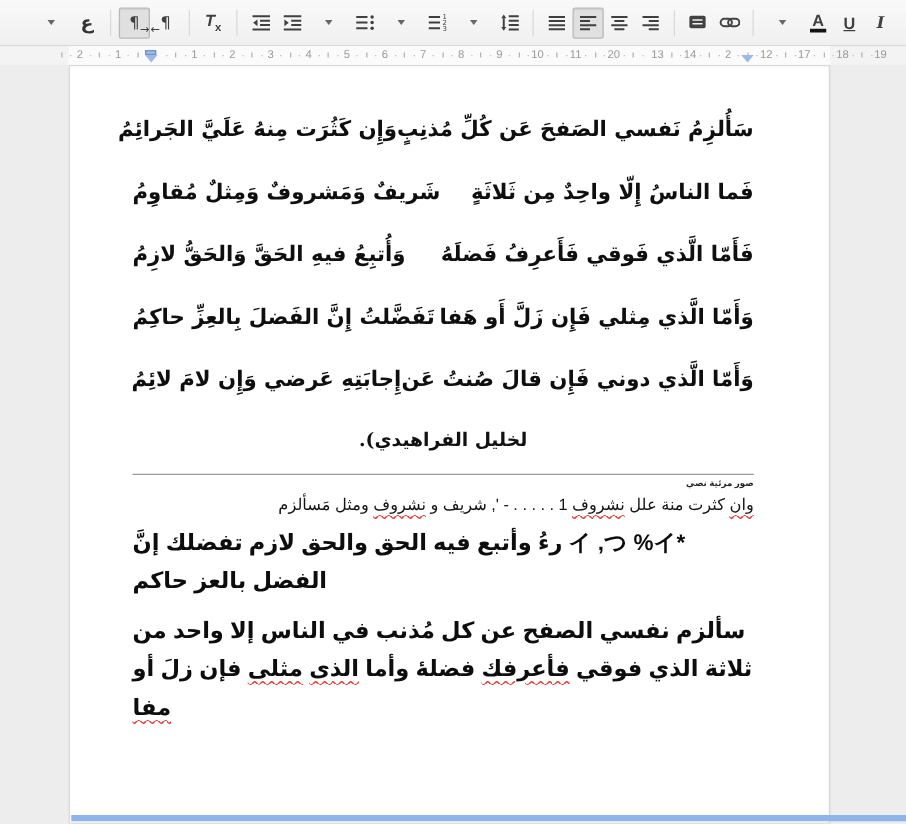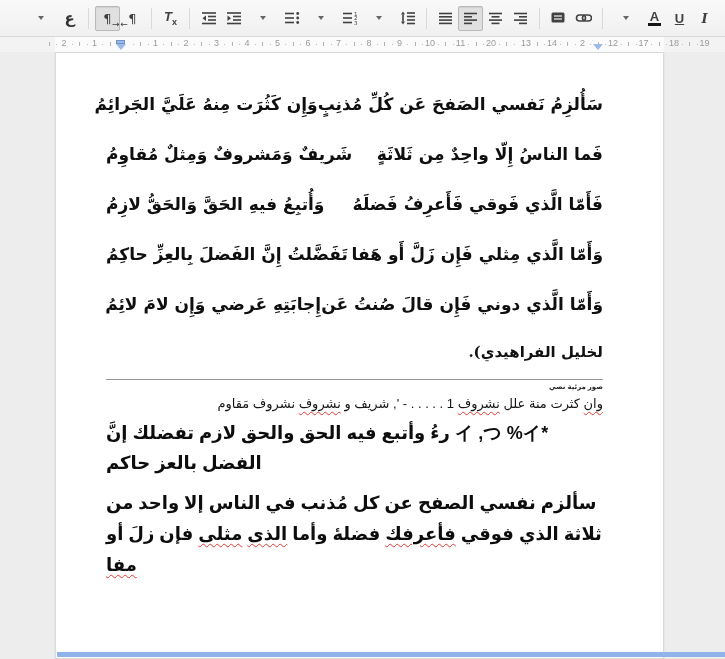--- a/index.html
+++ b/index.html
@@ -44,21 +44,21 @@
 
   
   .page{position:absolute;left:55px;top:52px;width:609px;height:607px;background:#fff;
     border:1px solid #d9d9d9;box-sizing:border-box;box-shadow:0 1px 2px rgba(0,0,0,.08);}
   .content{position:absolute;left:50px;top:26px;width:497px;}
 
   .poem{direction:rtl;}
   .poem-row{display:flex;justify-content:space-between;height:50px;align-items:center;
     font-family:"DejaVu Serif","DejaVu Sans",serif;font-weight:bold;font-size:17px;
     white-space:nowrap;color:#0f0f0f;}
-  .attribution{direction:rtl;text-align:right;margin-top:14px;
+  .attribution{direction:rtl;text-align:center;margin-top:14px;
     font:bold 15px "DejaVu Serif","DejaVu Sans",serif;color:#111;}
   .divider{margin-top:18px;border-top:1px solid #979797;height:0;}
   .caption{direction:rtl;text-align:right;font-size:7px;color:#222;margin-top:3px;
     font-weight:bold;}
   .ocr1{direction:rtl;text-align:right;font-size:13px;color:#141414;margin-top:5px;
     white-space:nowrap;}
   .para2{direction:rtl;text-align:left;font-size:18px;font-weight:bold;line-height:30px;
     color:#0d0d0d;margin-top:7px;}
   .para3{direction:rtl;text-align:left;font-size:18px;font-weight:bold;line-height:31px;
     color:#0d0d0d;margin-top:10px;}
@@ -379,21 +379,21 @@
         <span>وَأَمّا الَّذي دوني فَإِن قالَ صُنتُ عَن</span>
         <span>إِجابَتِهِ عَرضي وَإِن لامَ لائِمُ</span>
       </div>
       <div class="attribution">لخليل الفراهيدي).</div>
     </div>
 
     <div class="divider"></div>
 
     <div class="caption">صور مرئية نصي</div>
 
-    <div class="ocr1"><span class="miss" style="text-decoration-color: rgb(229, 57, 53);">وان</span><span> كثرت منة علل </span><span class="miss" style="text-decoration-color: rgb(229, 57, 53);">نشروف</span><span> 1 . . . . . - ', شريف و </span><span class="miss" style="text-decoration-color: rgb(229, 57, 53);">نشروف</span><span> نشروف مَقاوم</span></div>
+    <div class="ocr1"><span class="miss" style="text-decoration-color: rgb(229, 57, 53);">وان</span><span> كثرت منة علل </span><span class="miss" style="text-decoration-color: rgb(229, 57, 53);">نشروف</span><span> 1 . . . . . - ', شريف و </span><span class="miss" style="text-decoration-color: rgb(229, 57, 53);">نشروف</span><span> ومثل مَسألزم</span></div>
 
     <div class="para2"><span class="garb">*イ% つ, イ</span><span> رءُ وأتبع فيه الحق والحق لازم تفضلك إنَّ الفضل بالعز حاكم</span></div>
 
     <div class="para3"><span>سألزم نفسي الصفح عن كل مُذنب في الناس إلا واحد من ثلاثة الذي فوقي </span><span class="miss" style="text-decoration-color: rgb(229, 57, 53);">فأعرفك</span><span> فضلهٔ وأما </span><span class="miss" style="text-decoration-color: rgb(229, 57, 53);">الذى</span><span> </span><span class="miss" style="text-decoration-color: rgb(229, 57, 53);">مثلى</span><span> فإن زلَ أو </span><span class="miss" style="text-decoration-color: rgb(229, 57, 53);">مفا</span></div>
 
   </div>
 </div>
 
 <div class="selbar" style="background: rgb(143, 179, 234);"></div>
 

